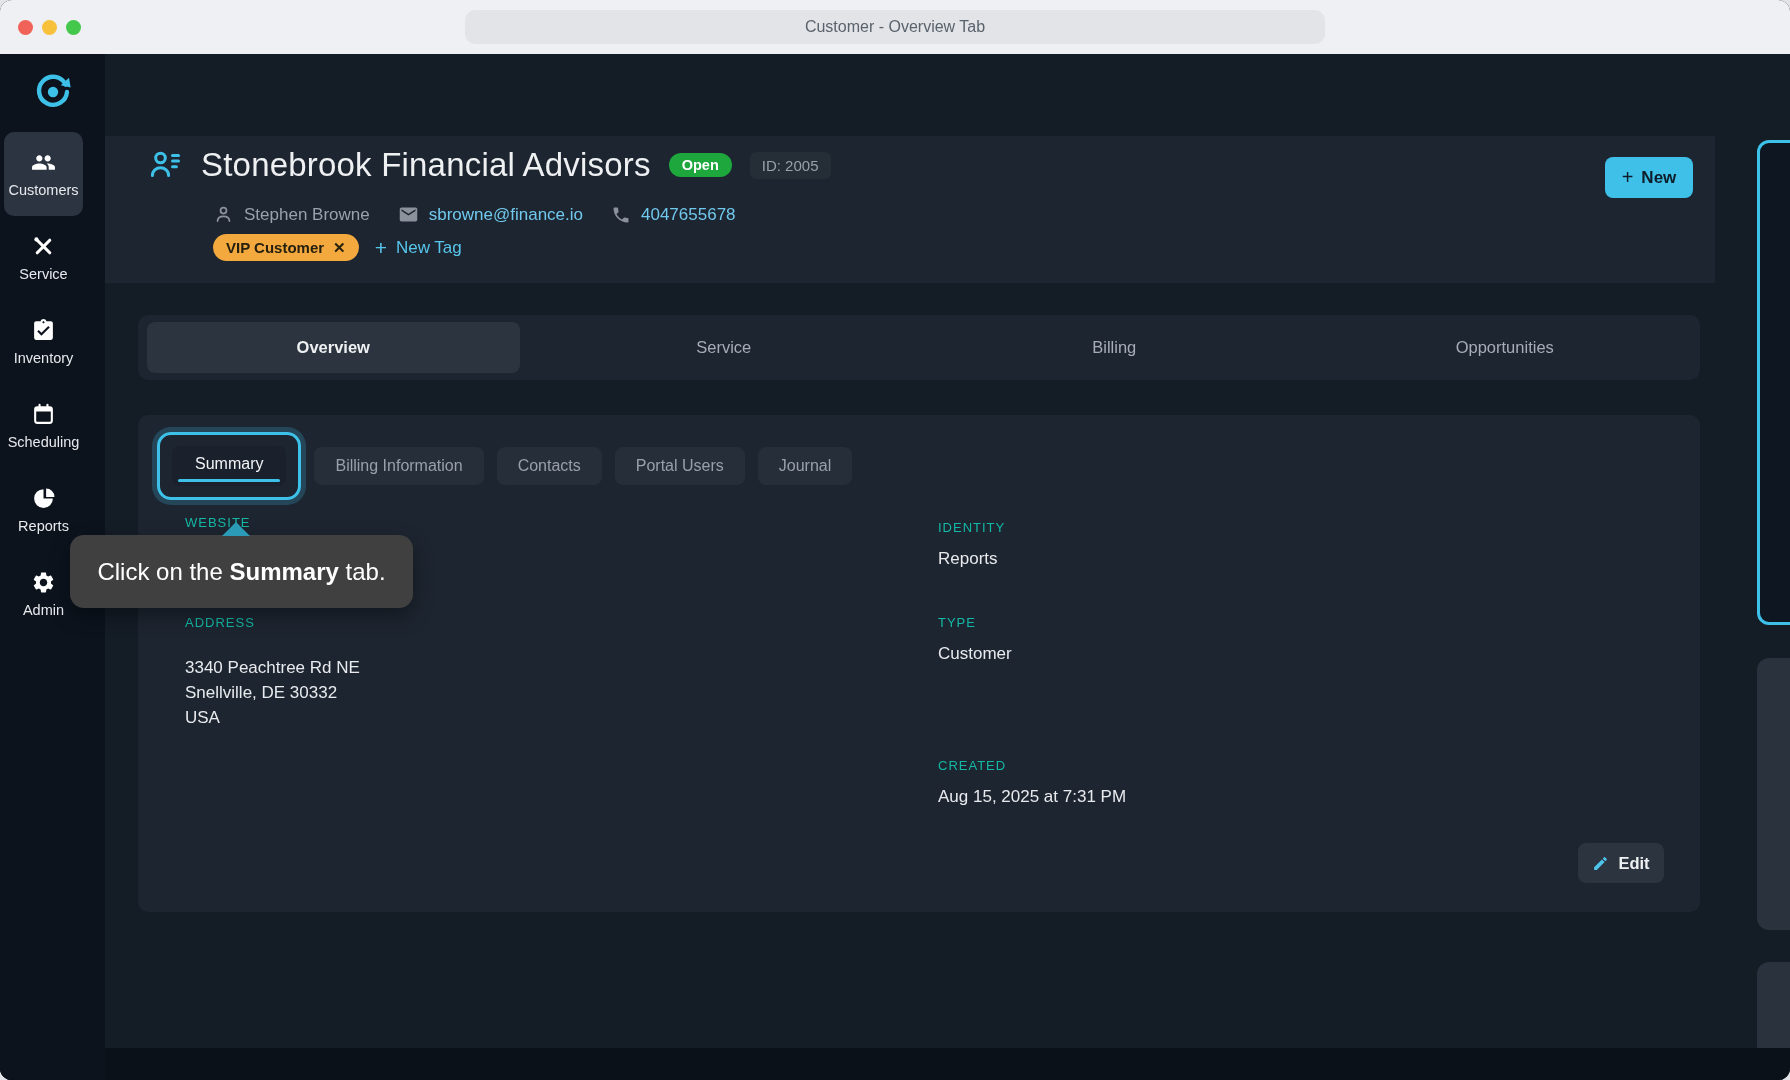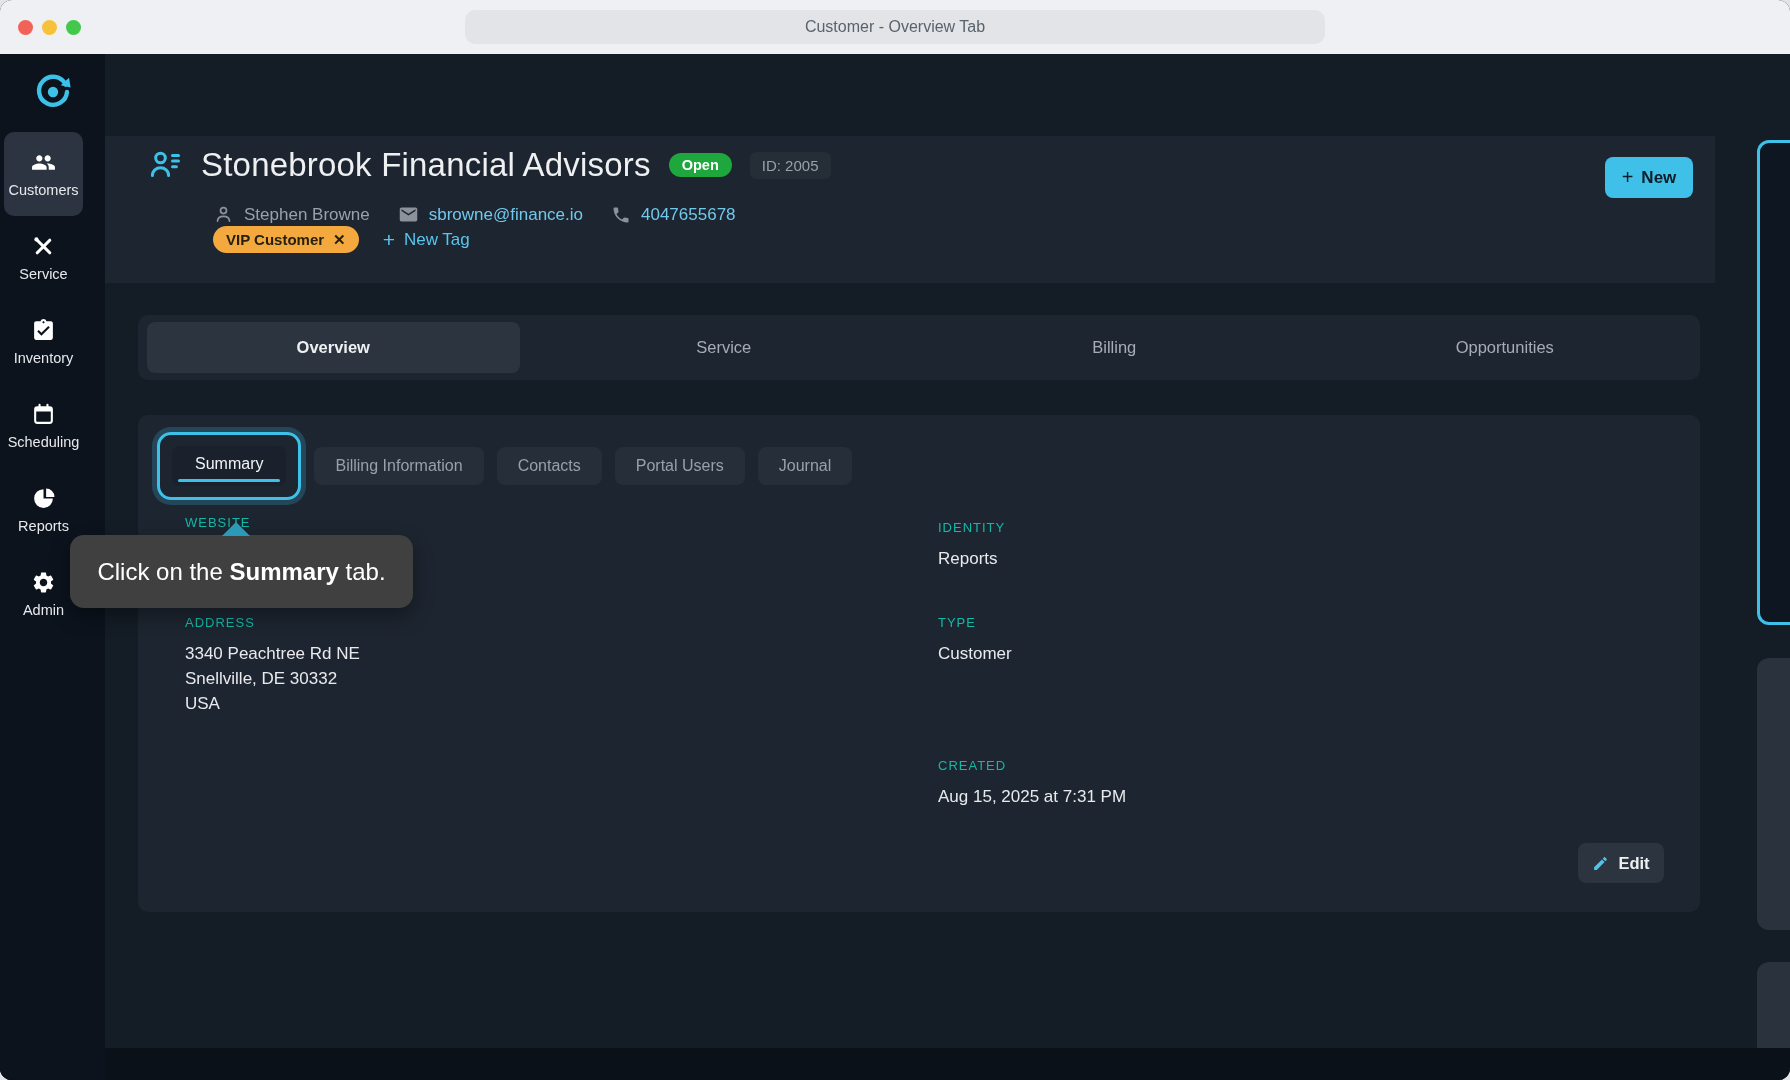--- a/index.html
+++ b/index.html
@@ -35,21 +35,21 @@
   .header { position:absolute; left:105px; top:82px; width:1610px; height:147px; background:#1d2530; }
   .h-row1 { position:absolute; left:42px; top:10px; display:flex; align-items:center; gap:18px; }
   .customer-title { color:#eef0f2; font-size:33px; letter-spacing:.2px; }
   .status-badge { background:#1ea73d; color:#fff; font-size:14.5px; font-weight:bold;
                   padding:4px 13px; border-radius:13px; }
   .id-pill { background:#252d37; color:#98a0aa; font-size:15px; padding:5px 12px; border-radius:6px; }
   .h-row2 { position:absolute; left:108px; top:68px; display:flex; align-items:center; gap:10px;
             color:#99a1ab; font-size:17px; }
   .h-row2 .link { color:#70c9ed; }
   .h-row2 .gap { width:8px; }
-  .h-row3 { position:absolute; left:108px; top:90px; display:flex; align-items:center; gap:24px; }
+  .h-row3 { position:absolute; left:108px; top:98px; display:flex; align-items:center; gap:16px; }
   .tag { background:#f4a93e; color:#26200f; font-size:15px; font-weight:bold; height:27px;
          display:flex; align-items:center; gap:9px; padding:0 13px; border-radius:14px; cursor:pointer; }
   .tag .x { font-size:15px; font-weight:bold; }
   .new-tag { display:flex; align-items:center; gap:9px; color:#57c6ec; font-size:17px; cursor:pointer; }
   .new-tag .plus { font-size:21px; line-height:1; }
   .new-btn { position:absolute; right:22px; top:21px; width:88px; height:41px; background:#3ec0e8;
              color:#0e1d2a; font-weight:bold; font-size:17px; border:none; border-radius:8px;
              display:flex; align-items:center; justify-content:center; gap:8px; cursor:pointer; }
   .new-btn .plus { font-size:20px; font-weight:normal; }
 
@@ -266,21 +266,21 @@
         </div>
         <div class="subtab">Billing Information</div>
         <div class="subtab">Contacts</div>
         <div class="subtab">Portal Users</div>
         <div class="subtab">Journal</div>
       </div>
 
       <div class="field-label" style="left:47px; top:100px;">WEBSITE</div>
 
       <div class="field-label" style="left:47px; top:200px;">ADDRESS</div>
-      <div class="field-value" style="left:47px; top:226px;">
+      <div class="field-value" style="left:47px; top:240px;">
         <div>3340 Peachtree Rd NE</div>
         <div>Snellville, DE 30332</div>
         <div>USA</div>
       </div>
 
       <div class="field-label" style="left:800px; top:105px;">IDENTITY</div>
       <div class="field-value" style="left:800px; top:131px;">Reports</div>
 
       <div class="field-label" style="left:800px; top:200px;">TYPE</div>
       <div class="field-value" style="left:800px; top:226px;">Customer</div>

